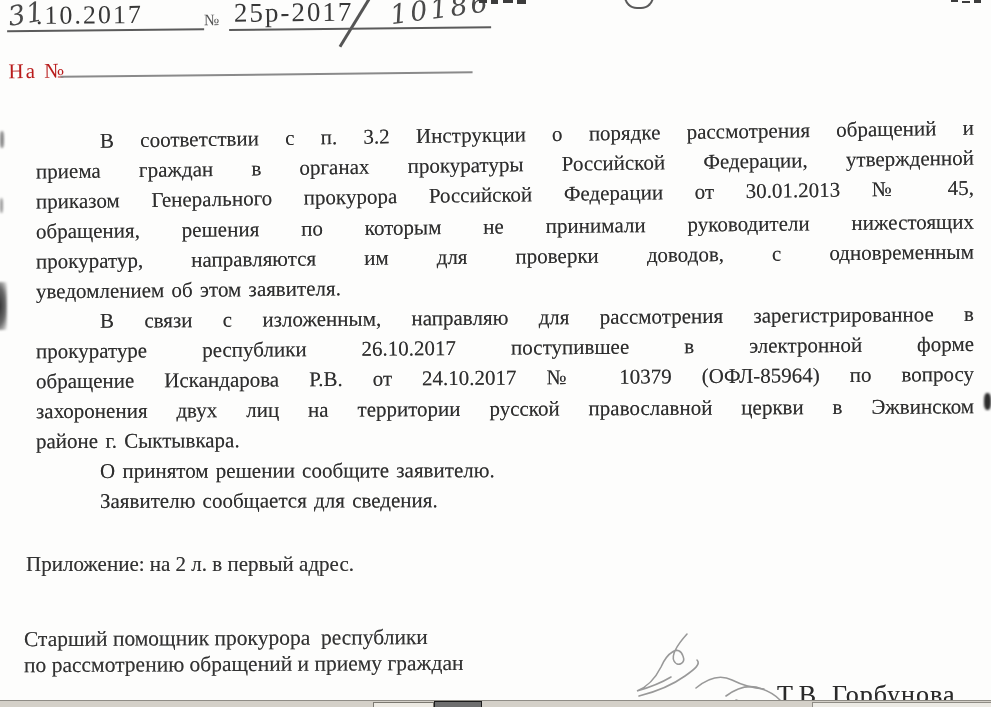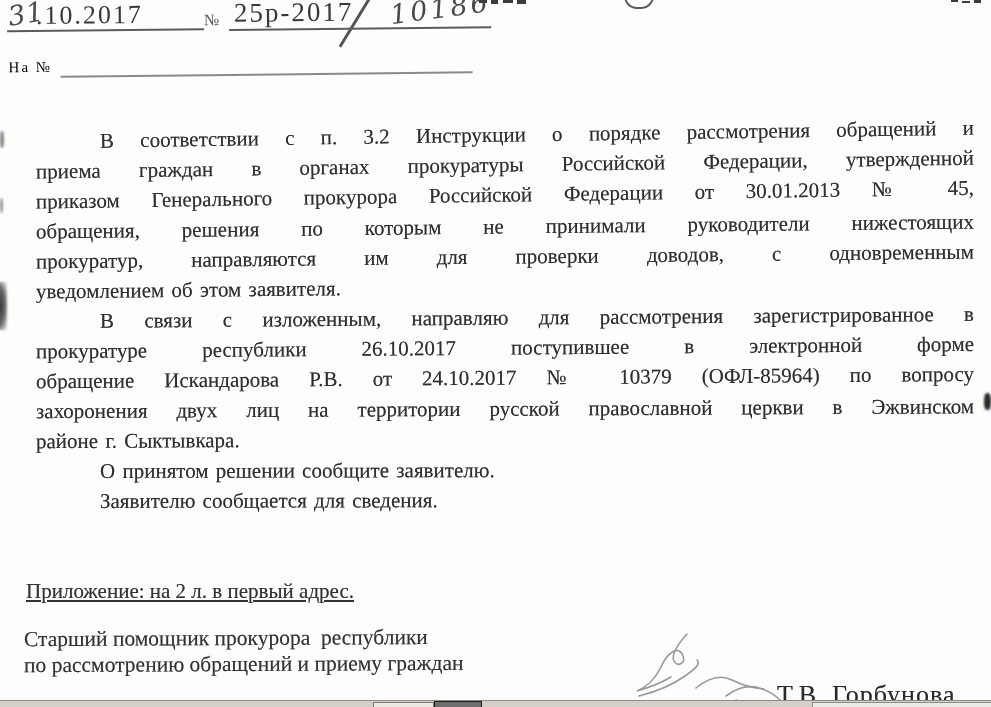--- a/index.html
+++ b/index.html
@@ -13,39 +13,39 @@
   .hdr{position:absolute; left:0; top:0; width:991px; height:100px; transform:rotate(-0.6deg); transform-origin:30px 20px;}
   .hw{font-style:italic; color:#4a4a4a; font-family:"DejaVu Serif",serif;}
   .date-hw{position:absolute; left:8px; top:-2px; font-size:27px; transform:rotate(-9deg); letter-spacing:1px;}
   .date-pr{position:absolute; left:36px; top:1px; font-size:26px; letter-spacing:2px; color:#383838;}
   .u1{position:absolute; left:7px; top:30px; width:197px; height:2px; background:#5b5b5b;}
   .no1{position:absolute; left:204px; top:13px; font-size:16px; color:#555;}
   .num-pr{position:absolute; left:234px; top:0px; font-size:27px; letter-spacing:2px; color:#383838;}
   .u2{position:absolute; left:229px; top:31px; width:262px; height:2px; background:#5b5b5b;}
   .num-hw{position:absolute; left:390px; top:-3px; font-size:27px; transform:rotate(-7deg); letter-spacing:3px;}
   .slash{position:absolute; left:370px; top:-1px; width:2.5px; height:60px; background:#555; transform:rotate(32deg); transform-origin:50% 0;}
-  .na{position:absolute; left:8px; top:59px; font-size:15px; letter-spacing:2px; color:#000000;font-family:Liberation Serif, serif;}
+  .na{position:absolute; left:8px; top:59px; font-size:21px; letter-spacing:2px; color:#b91c1c;font-family:Liberation Serif, serif;}
   .u3{position:absolute; left:60px; top:76px; width:412px; height:1.5px; background:#8a8a8a;}
   
   .body-text{position:absolute; left:36px; top:126px; width:938px;}
   .bline{
     font-size:21px; line-height:30px; text-align:justify; text-align-last:left;
     transform-origin:40px 50%;
     text-shadow:0 0 0.5px rgba(40,40,40,0.55);
     word-spacing:2px;
   }
   .bline.just{text-align-last:justify;}
   .bline.ind{text-indent:64px;}
   .body-text .bline:nth-child(-n+3){transform:rotate(-0.85deg);}
   .body-text .bline:nth-child(n+4):nth-child(-n+6){transform:rotate(-0.6deg);}
   .body-text .bline:nth-child(n+7):nth-child(-n+9){transform:rotate(-0.45deg);}
   .body-text .bline:nth-child(n+10):nth-child(-n+11){transform:rotate(-0.3deg);}
   .body-text .bline:nth-child(n+12){transform:rotate(-0.12deg);}
   
-  .attach{position:absolute; left:26px; top:579px; font-size:21px; text-shadow:0 0 0.5px rgba(40,40,40,0.5); color:#333;text-decoration:underline;}
+  .attach{position:absolute; left:26px; top:552px; font-size:21px; text-shadow:0 0 0.5px rgba(40,40,40,0.5); color:#333;}
   .sigblock{position:absolute; left:24px; top:625px; font-size:21.5px; line-height:26px; white-space:pre-wrap; color:#333; text-shadow:0 0 0.5px rgba(40,40,40,0.5); transform:rotate(-0.3deg);}
   .signame{position:absolute; left:777px; top:680px; font-size:26px; letter-spacing:1px; color:#2a2a2a; text-shadow:0 0 0.6px rgba(40,40,40,0.5);}
   .sigsvg{position:absolute; left:630px; top:628px;}
   
   .art{position:absolute; background:#3c3c3c;}
   .soft{filter:blur(0.6px);}
   .arc{position:absolute; left:624px; top:-4px; width:26px; height:11px; border:2px solid #5a5a5a; border-top:none; border-radius:0 0 13px 13px; background:transparent;}
   .blob{position:absolute; left:-3px; top:282px; width:10px; height:48px; background:radial-gradient(ellipse at 20% 50%, #2f2f2f 0%, #6a6a6a 55%, rgba(255,255,255,0) 100%); filter:blur(1px);}
   .edge-smudge{position:absolute; filter:blur(1px); border-radius:40%;}
   

